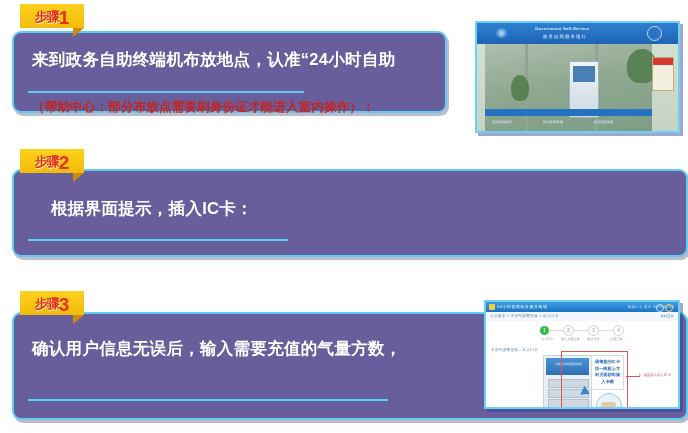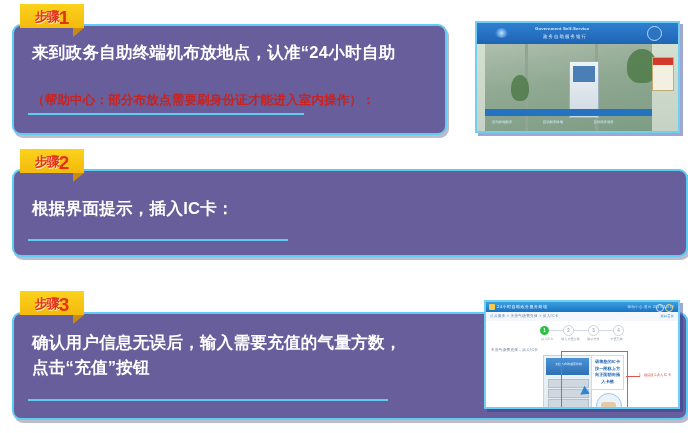--- a/index.html
+++ b/index.html
@@ -47,37 +47,37 @@
   
   .card{
     position:absolute;
     left:12px;
     border:2px solid #5fcdf2;
     background:#675e9b;
     border-radius:9px;
     box-sizing:border-box;
     box-shadow:2px 3px 0 rgba(40,30,90,0.30);
   }
-  #card-1{top:24px;width:435px;height:111px;}
+  #card-1{top:31px;width:435px;height:82px;}
   #card-2{top:24px;width:676px;height:88px;}
   #card-3{top:25px;width:676px;height:108px;}
 
   .card-text{
     position:absolute;
     left:18px;
     color:#ffffff;
     font-weight:bold;
     font-size:16.5px;
     line-height:25px;
     letter-spacing:0.3px;
     white-space:nowrap;
   }
   #card-1 .card-text{top:14px;}
-  #card-2 .card-text{top:25px;}
-  #card-3 .card-text{top:16px;}
+  #card-2 .card-text{top:25px;margin-left:19px;}
+  #card-3 .card-text{top:22px;}
 
   .card-note{
     position:absolute;
     left:18px;top:66px;
     color:#c8231f;
     font-weight:bold;
     font-size:12.5px;
     white-space:nowrap;
     letter-spacing:0.2px;
   }
@@ -308,18 +308,17 @@
 <section class="step-block" id="step-3">
 
   <div class="badge">
     <span class="badge-text">步骤</span>
       <span class="badge-num">3</span>
   </div>
 
   <div class="card" id="card-3">
     <div class="card-text">
       <div>确认用户信息无误后，输入需要充值的气量方数，</div>
-      <div>点击“充值”按钮</div>
     </div>
     <div class="underline"></div>
   </div>
 
 </section>
 
 </body></html>

